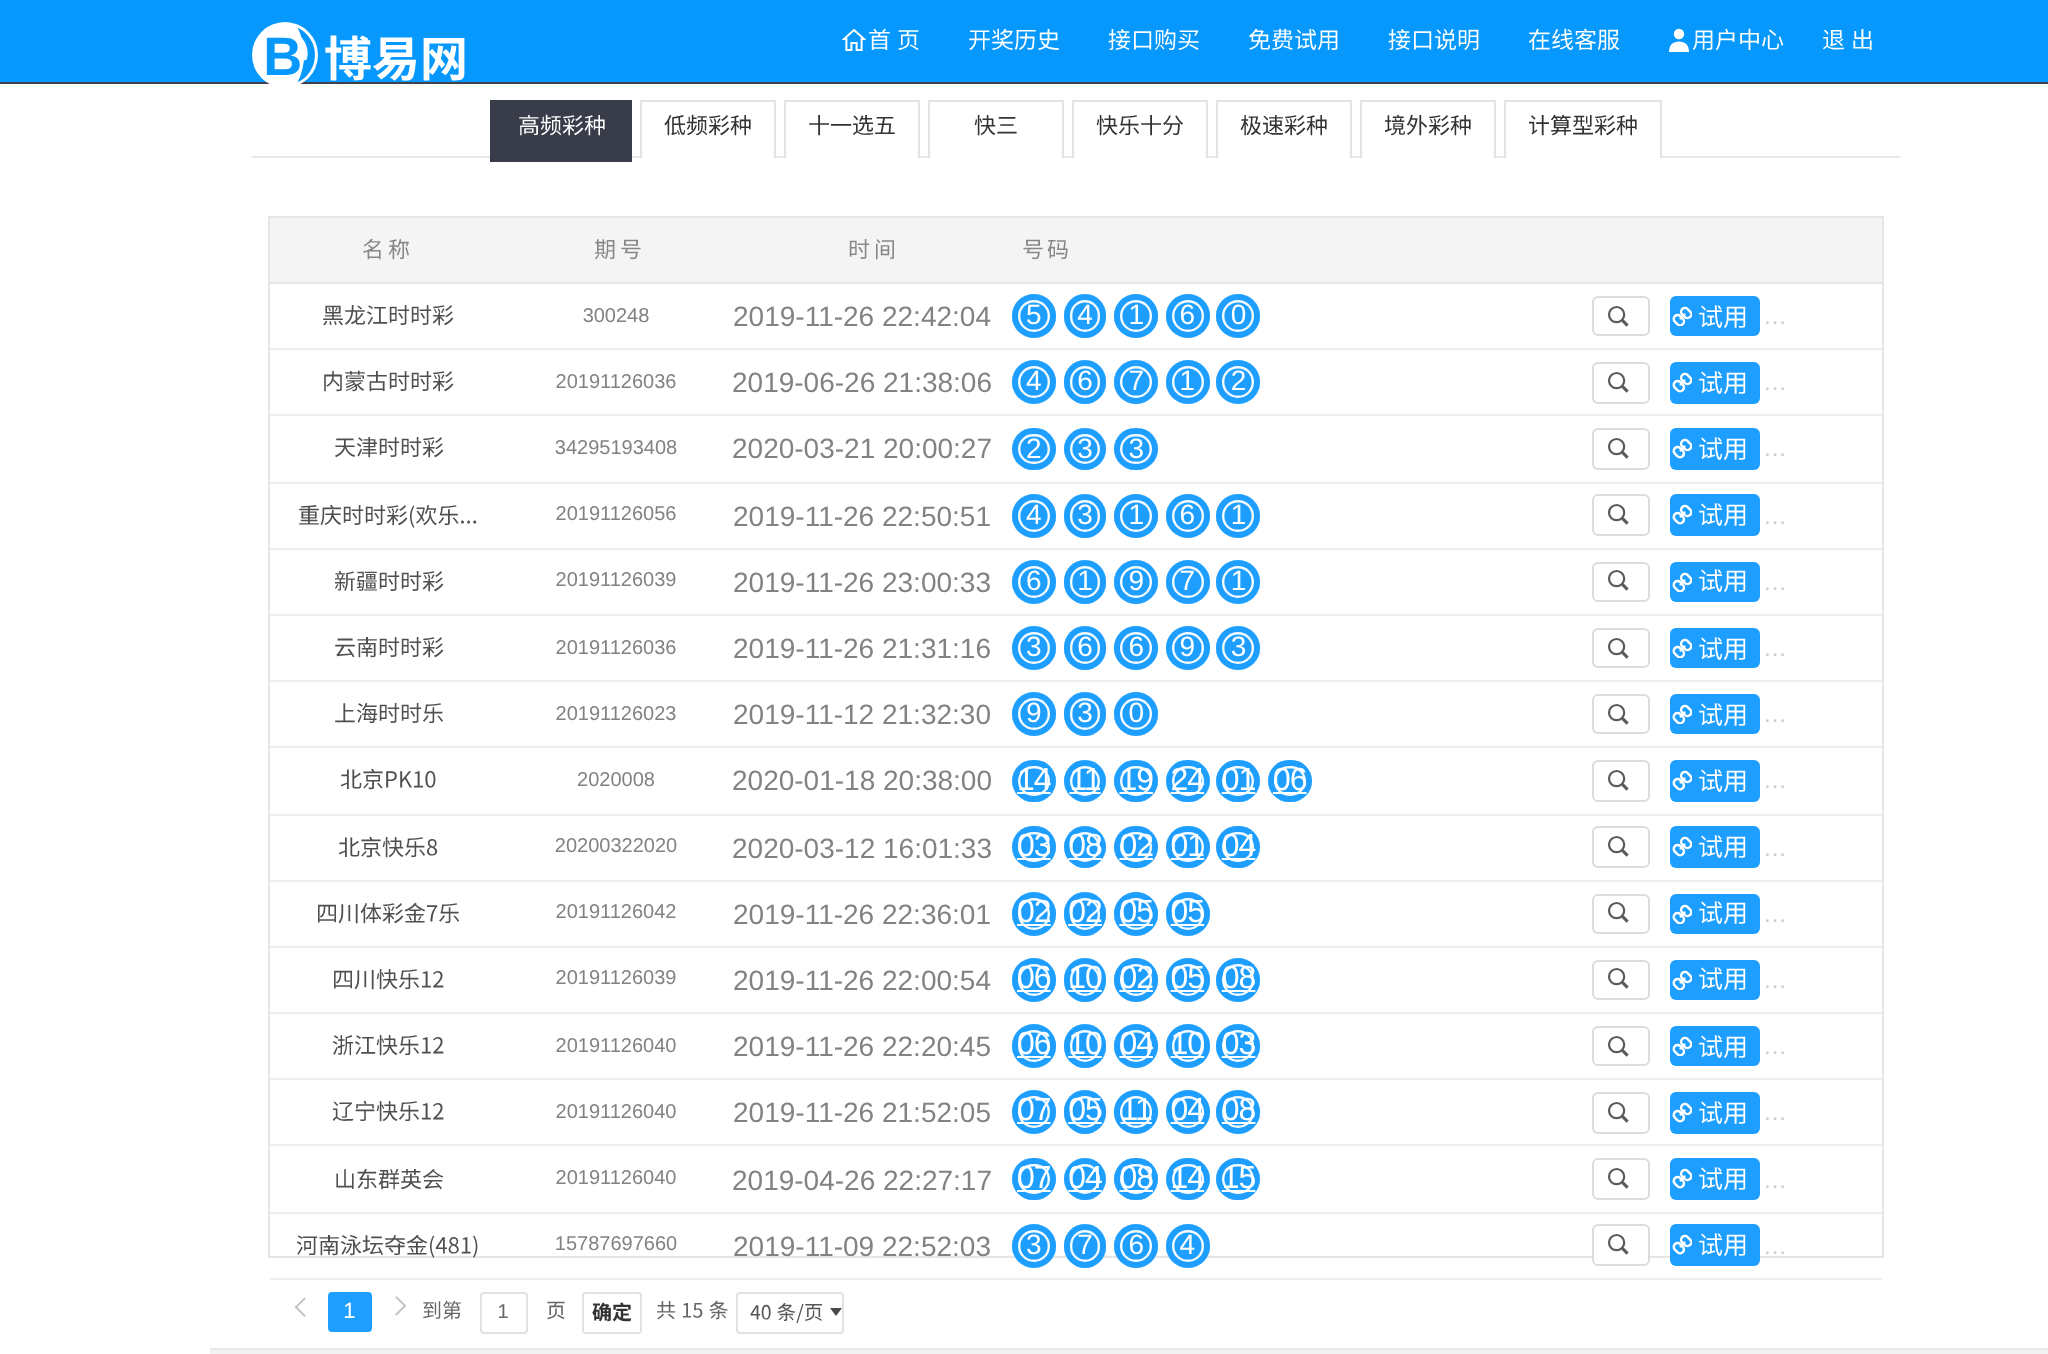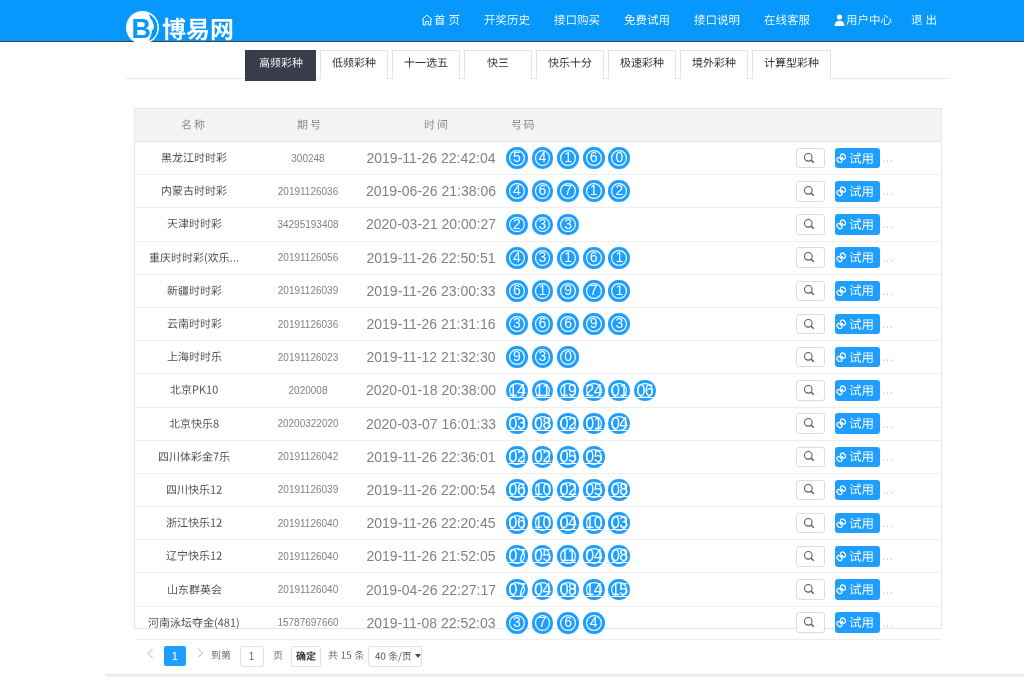--- a/index.html
+++ b/index.html
@@ -481,21 +481,21 @@
         <span class="dots">...</span>
       </div>
     </div>
   <div class="row">
       <div class="c1">
         <svg width="51" height="12" viewBox="0 0 51 12">
           <path transform="translate(0 9.7)" d="M0.4 -1.3 0.7 -0.5C1.6 -0.9 2.6 -1.3 3.5 -1.7V0.8H4.4V-9H3.5V-6.4H0.7V-5.6H3.5V-2.5C2.4 -2.1 1.2 -1.6 0.4 -1.3ZM9.8 -7.3C9.1 -6.7 8.1 -6 7.1 -5.4V-9H6.2V-0.9C6.2 0.3 6.5 0.6 7.6 0.6C7.8 0.6 9.1 0.6 9.3 0.6C10.4 0.6 10.6 -0.1 10.7 -2.1C10.5 -2.1 10.1 -2.3 9.9 -2.5C9.9 -0.7 9.8 -0.2 9.3 -0.2C9 -0.2 7.9 -0.2 7.6 -0.2C7.2 -0.2 7.1 -0.3 7.1 -0.9V-4.5C8.2 -5.2 9.5 -5.9 10.4 -6.6Z M13.9 -5.4H19.2V-3.7H13.9ZM18.5 -1.8C19.3 -1.1 20.2 -0.1 20.6 0.6L21.3 0.1C20.8 -0.5 19.9 -1.5 19.2 -2.3ZM13.6 -2.2C13.2 -1.5 12.3 -0.6 11.6 0C11.7 0.1 12 0.4 12.2 0.5C13 -0.1 13.8 -1.1 14.4 -1.9ZM15.6 -9.1C15.8 -8.7 16 -8.3 16.2 -7.9H11.7V-7.1H21.3V-7.9H17.2C17 -8.3 16.7 -8.9 16.4 -9.3ZM13.1 -6.2V-2.9H16.1V-0.1C16.1 0.1 16.1 0.1 15.9 0.1C15.7 0.1 15 0.1 14.2 0.1C14.3 0.3 14.4 0.7 14.5 0.9C15.5 0.9 16.1 0.9 16.5 0.8C16.9 0.6 17 0.4 17 -0.1V-2.9H20V-6.2Z M23.9 -9.2V0.9H24.7V-9.2ZM22.9 -7.1C22.8 -6.2 22.6 -5 22.3 -4.3L23 -4.1C23.3 -4.9 23.5 -6.1 23.5 -7ZM24.7 -7.2C25 -6.6 25.4 -5.7 25.5 -5.2L26.1 -5.5C26 -6 25.6 -6.8 25.3 -7.5ZM30.9 -4.2H29.1C29.2 -4.7 29.2 -5.1 29.2 -5.6V-6.7H30.9ZM28.4 -9.2V-7.5H26.2V-6.7H28.4V-5.6C28.4 -5.1 28.4 -4.7 28.3 -4.2H25.6V-3.4H28.2C27.9 -2 27.2 -0.7 25.3 0.3C25.5 0.4 25.7 0.7 25.9 0.9C27.7 -0.1 28.5 -1.5 28.9 -2.9C29.5 -1.1 30.6 0.2 32.1 0.9C32.2 0.7 32.5 0.3 32.7 0.1C31.2 -0.4 30.1 -1.8 29.5 -3.4H32.6V-4.2H31.7V-7.5H29.2V-9.2Z M35.6 -3.1C35.1 -2.1 34.2 -1 33.4 -0.4C33.6 -0.2 33.9 0 34.1 0.2C34.9 -0.6 35.8 -1.7 36.4 -2.8ZM40.6 -2.7C41.4 -1.8 42.4 -0.6 42.8 0.2L43.6 -0.2C43.1 -1 42.1 -2.2 41.3 -3ZM34.4 -3.9C34.5 -4 35 -4 35.7 -4H38.3V-0.2C38.3 0 38.2 0 38 0C37.9 0 37.2 0.1 36.5 0C36.6 0.3 36.8 0.6 36.8 0.9C37.7 0.9 38.3 0.8 38.7 0.7C39 0.6 39.1 0.3 39.1 -0.2V-4H43.2L43.2 -4.8H39.1V-7.1H38.3V-4.8H35.2C35.4 -5.7 35.6 -6.7 35.7 -7.7C38.1 -7.7 40.9 -8 42.6 -8.4L42.2 -9.1C40.5 -8.7 37.4 -8.5 34.9 -8.4C34.9 -7.1 34.6 -5.7 34.5 -5.3C34.4 -4.9 34.3 -4.7 34.1 -4.6C34.2 -4.4 34.4 -4 34.4 -3.9Z M47.1 0.1C48.6 0.1 49.6 -0.8 49.6 -1.9C49.6 -3 49 -3.7 48.2 -4.1V-4.1C48.7 -4.5 49.3 -5.2 49.3 -6.1C49.3 -7.3 48.5 -8.2 47.1 -8.2C45.8 -8.2 44.9 -7.4 44.9 -6.1C44.9 -5.3 45.4 -4.7 46 -4.3V-4.2C45.2 -3.8 44.5 -3.1 44.5 -2C44.5 -0.8 45.6 0.1 47.1 0.1ZM47.6 -4.4C46.7 -4.8 45.8 -5.2 45.8 -6.1C45.8 -6.9 46.3 -7.4 47.1 -7.4C47.9 -7.4 48.5 -6.8 48.5 -6C48.5 -5.4 48.2 -4.9 47.6 -4.4ZM47.1 -0.6C46.1 -0.6 45.4 -1.2 45.4 -2.1C45.4 -2.9 45.9 -3.5 46.5 -3.9C47.7 -3.5 48.6 -3.1 48.6 -2C48.6 -1.2 48 -0.6 47.1 -0.6Z" fill="#4f4f4f"></path>
         </svg>
       </div>
       <div class="c2">20200322020</div>
-      <div class="c3">2020-03-07 16:01:33</div>
+      <div class="c3">2020-03-12 16:01:33</div>
       <div class="c4">
         <span class="ball d2">03</span>
         <span class="ball d2">08</span>
         <span class="ball d2">02</span>
         <span class="ball d2">01</span>
         <span class="ball d2">04</span>
       </div>
       <div class="c5">
         <span class="btn-mag">
           <svg width="13" height="13" viewBox="0 0 13 13">
@@ -702,21 +702,21 @@
         <span class="dots">...</span>
       </div>
     </div>
   <div class="row">
       <div class="c1">
         <svg width="92" height="12" viewBox="0 0 92 12">
           <path transform="translate(0 9.7)" d="M0.4 -5.5C1 -5.1 1.9 -4.6 2.4 -4.3L2.8 -5C2.4 -5.3 1.5 -5.8 0.8 -6.1ZM0.7 0.2 1.4 0.7C2 -0.3 2.8 -1.7 3.4 -2.8L2.8 -3.4C2.1 -2.1 1.3 -0.7 0.7 0.2ZM0.9 -8.5C1.6 -8.1 2.5 -7.6 2.9 -7.2L3.4 -7.9V-7.7H8.9V-0.3C8.9 -0.1 8.8 0 8.6 0C8.3 0 7.4 0 6.4 0C6.5 0.2 6.7 0.6 6.7 0.9C7.9 0.9 8.7 0.8 9.2 0.7C9.6 0.6 9.7 0.3 9.7 -0.3V-7.7H10.6V-8.5H3.4V-7.9C2.9 -8.2 2 -8.7 1.3 -9.1ZM4.1 -6.2V-1.4H4.8V-2.2H7.5V-6.2ZM4.8 -5.5H6.8V-3H4.8Z M14.5 -5.1C14.8 -4.7 15 -4.1 15.1 -3.7L15.8 -4C15.7 -4.3 15.4 -4.9 15.1 -5.3ZM16 -9.2V-8.1H11.7V-7.4H16V-6.2H12.3V0.9H13.1V-5.4H19.9V-0.1C19.9 0.1 19.9 0.1 19.7 0.2C19.5 0.2 18.8 0.2 18.1 0.1C18.2 0.4 18.4 0.7 18.4 0.9C19.3 0.9 19.9 0.9 20.3 0.7C20.7 0.6 20.8 0.4 20.8 -0.1V-6.2H17V-7.4H21.4V-8.1H17V-9.2ZM17.8 -5.3C17.7 -4.8 17.3 -4.2 17.1 -3.7H13.9V-3H16.1V-1.9H13.7V-1.2H16.1V0.7H16.9V-1.2H19.3V-1.9H16.9V-3H19.1V-3.7H17.8C18.1 -4.1 18.3 -4.6 18.6 -5.1Z M26.9 -8.6C28 -8.3 29.5 -7.7 30.3 -7.3L30.7 -8C29.9 -8.4 28.4 -8.9 27.2 -9.2ZM23 -8.5C23.7 -8.2 24.6 -7.7 25 -7.3L25.5 -7.9C25 -8.3 24.1 -8.8 23.4 -9.2ZM22.4 -5.6C23.1 -5.2 24 -4.7 24.5 -4.4L24.9 -5.1C24.4 -5.4 23.5 -5.9 22.8 -6.2ZM22.7 0.2 23.5 0.7C24.1 -0.3 24.8 -1.7 25.3 -2.9L24.6 -3.4C24.1 -2.1 23.3 -0.7 22.7 0.2ZM25.2 -4.9V-4.2H27.1C26.6 -2.5 25.8 -1.1 24.8 -0.4C25 -0.3 25.2 0 25.3 0.2C26.6 -0.8 27.6 -2.5 28 -4.8L27.5 -5L27.3 -4.9ZM31.7 -6C31.3 -5.4 30.6 -4.6 29.9 -4C29.7 -4.6 29.5 -5.3 29.3 -5.9V-7H26.2V-6.2H28.5V-0.1C28.5 0 28.5 0.1 28.3 0.1C28.1 0.1 27.5 0.1 26.9 0.1C27 0.3 27.2 0.6 27.2 0.9C28 0.9 28.6 0.9 28.9 0.7C29.2 0.6 29.3 0.3 29.3 -0.1V-3.8C29.9 -2.1 30.8 -0.7 32.1 0.1C32.2 -0.1 32.5 -0.5 32.7 -0.6C31.7 -1.2 30.8 -2.2 30.2 -3.4C30.9 -4 31.8 -4.8 32.4 -5.4Z M37.6 -8.4V-7.6H42.9V-8.4ZM37.3 0.4C37.6 0.3 38.1 0.2 42.3 -0.3C42.5 0.1 42.6 0.5 42.8 0.8L43.5 0.5C43.2 -0.4 42.4 -1.9 41.8 -3.1L41 -2.8C41.3 -2.3 41.6 -1.6 41.9 -1L38.2 -0.6C38.9 -1.7 39.6 -3 40.2 -4.4H43.4V-5.2H37V-4.4H39.2C38.7 -3 37.9 -1.6 37.7 -1.2C37.4 -0.8 37.2 -0.5 37 -0.4C37.1 -0.2 37.2 0.2 37.3 0.4ZM33.4 -1.3 33.6 -0.5C34.6 -0.9 35.9 -1.5 37.1 -2.1L36.9 -2.8L35.7 -2.3V-5.8H36.9V-6.6H35.7V-9.1H34.8V-6.6H33.4V-5.8H34.8V-1.9C34.3 -1.7 33.8 -1.5 33.4 -1.3Z M46.3 -2.6C47 -1.9 47.7 -0.9 48 -0.3L48.7 -0.8C48.4 -1.4 47.7 -2.4 46.9 -3ZM51.1 -4.9V-3.9H44.8V-3.1H51.1V-0.2C51.1 0 51.1 0 50.8 0C50.6 0.1 49.8 0.1 49 0C49.1 0.3 49.3 0.6 49.3 0.8C50.4 0.8 51.1 0.8 51.4 0.7C51.9 0.6 52 0.3 52 -0.2V-3.1H54.3V-3.9H52V-4.9ZM49.2 -9.2C49 -8.6 48.8 -8.1 48.5 -7.6H44.6V-6.8H48C47.1 -5.9 45.9 -5.4 44.4 -5C44.5 -4.9 44.8 -4.5 44.9 -4.3C46.7 -4.8 48.1 -5.6 49 -6.8H50C50.9 -5.7 52.5 -4.8 54.1 -4.4C54.2 -4.6 54.4 -4.9 54.6 -5.1C53.2 -5.4 51.8 -6 51 -6.8H54.4V-7.6H49.5C49.7 -8.1 49.9 -8.5 50 -9.1Z M57.2 -2.4C57.6 -1.8 58 -0.9 58.2 -0.4L58.9 -0.7C58.7 -1.2 58.3 -2.1 57.9 -2.7ZM63.1 -2.7C62.8 -2.1 62.3 -1.2 61.9 -0.6L62.5 -0.4C62.9 -0.9 63.4 -1.7 63.8 -2.4ZM60.5 -9.3C59.4 -7.7 57.4 -6.4 55.3 -5.7C55.5 -5.5 55.8 -5.2 55.9 -5C56.5 -5.2 57.1 -5.5 57.7 -5.8V-5.2H60V-3.7H56.2V-2.9H60V-0.2H55.7V0.6H65.3V-0.2H60.9V-2.9H64.8V-3.7H60.9V-5.2H63.3V-5.9C63.9 -5.5 64.5 -5.2 65.1 -5C65.2 -5.2 65.5 -5.6 65.7 -5.7C64 -6.3 62.1 -7.4 61 -8.6L61.3 -9ZM63.2 -5.9H57.9C58.9 -6.5 59.8 -7.2 60.5 -8C61.2 -7.3 62.2 -6.5 63.2 -5.9Z M68.6 2.2 69.2 1.9C68.3 0.3 67.8 -1.6 67.8 -3.4C67.8 -5.3 68.3 -7.1 69.2 -8.7L68.6 -9C67.6 -7.3 67 -5.6 67 -3.4C67 -1.3 67.6 0.5 68.6 2.2Z M73.5 0H74.4V-2.2H75.5V-3H74.4V-8.1H73.3L69.9 -2.9V-2.2H73.5ZM73.5 -3H71L72.8 -5.8C73.1 -6.2 73.3 -6.6 73.5 -7H73.5C73.5 -6.6 73.5 -5.9 73.5 -5.5Z M78.9 0.1C80.4 0.1 81.4 -0.8 81.4 -1.9C81.4 -3 80.8 -3.7 80.1 -4.1V-4.1C80.5 -4.5 81.1 -5.2 81.1 -6.1C81.1 -7.3 80.3 -8.2 78.9 -8.2C77.7 -8.2 76.7 -7.4 76.7 -6.1C76.7 -5.3 77.2 -4.7 77.8 -4.3V-4.2C77.1 -3.8 76.3 -3.1 76.3 -2C76.3 -0.8 77.4 0.1 78.9 0.1ZM79.5 -4.4C78.5 -4.8 77.6 -5.2 77.6 -6.1C77.6 -6.9 78.2 -7.4 78.9 -7.4C79.8 -7.4 80.3 -6.8 80.3 -6C80.3 -5.4 80 -4.9 79.5 -4.4ZM78.9 -0.6C77.9 -0.6 77.2 -1.2 77.2 -2.1C77.2 -2.9 77.7 -3.5 78.3 -3.9C79.5 -3.5 80.5 -3.1 80.5 -2C80.5 -1.2 79.8 -0.6 78.9 -0.6Z M82.9 0H87.3V-0.8H85.7V-8.1H84.9C84.5 -7.8 84 -7.6 83.3 -7.5V-6.9H84.7V-0.8H82.9Z M89.1 2.2C90.1 0.5 90.7 -1.3 90.7 -3.4C90.7 -5.6 90.1 -7.3 89.1 -9L88.5 -8.7C89.4 -7.1 89.9 -5.3 89.9 -3.4C89.9 -1.6 89.4 0.3 88.5 1.9Z" fill="#4f4f4f"></path>
         </svg>
       </div>
       <div class="c2">15787697660</div>
-      <div class="c3">2019-11-08 22:52:03</div>
+      <div class="c3">2019-11-09 22:52:03</div>
       <div class="c4">
         <span class="ball">3</span>
         <span class="ball">7</span>
         <span class="ball">6</span>
         <span class="ball">4</span>
       </div>
       <div class="c5">
         <span class="btn-mag">
           <svg width="13" height="13" viewBox="0 0 13 13">
             <circle cx="5.3" cy="5.3" r="3.8" fill="none" stroke="#5a5a5a" stroke-width="1.1"></circle>

